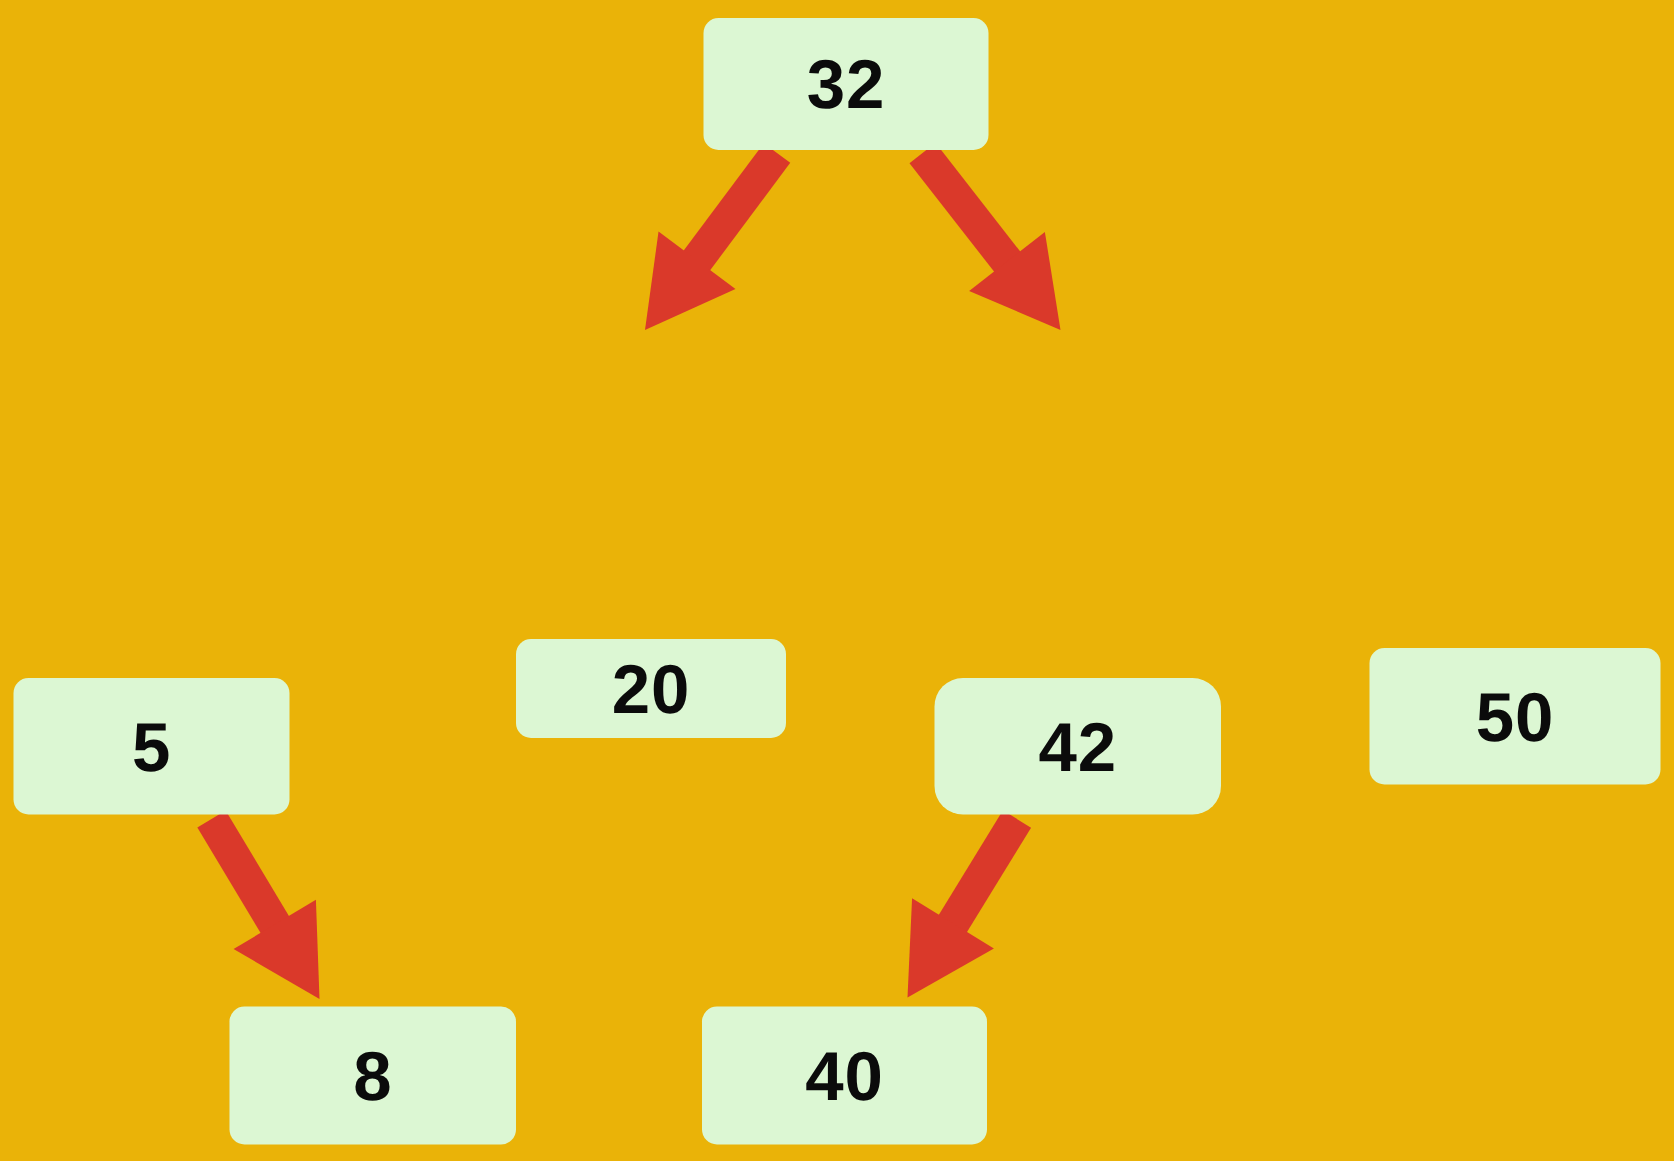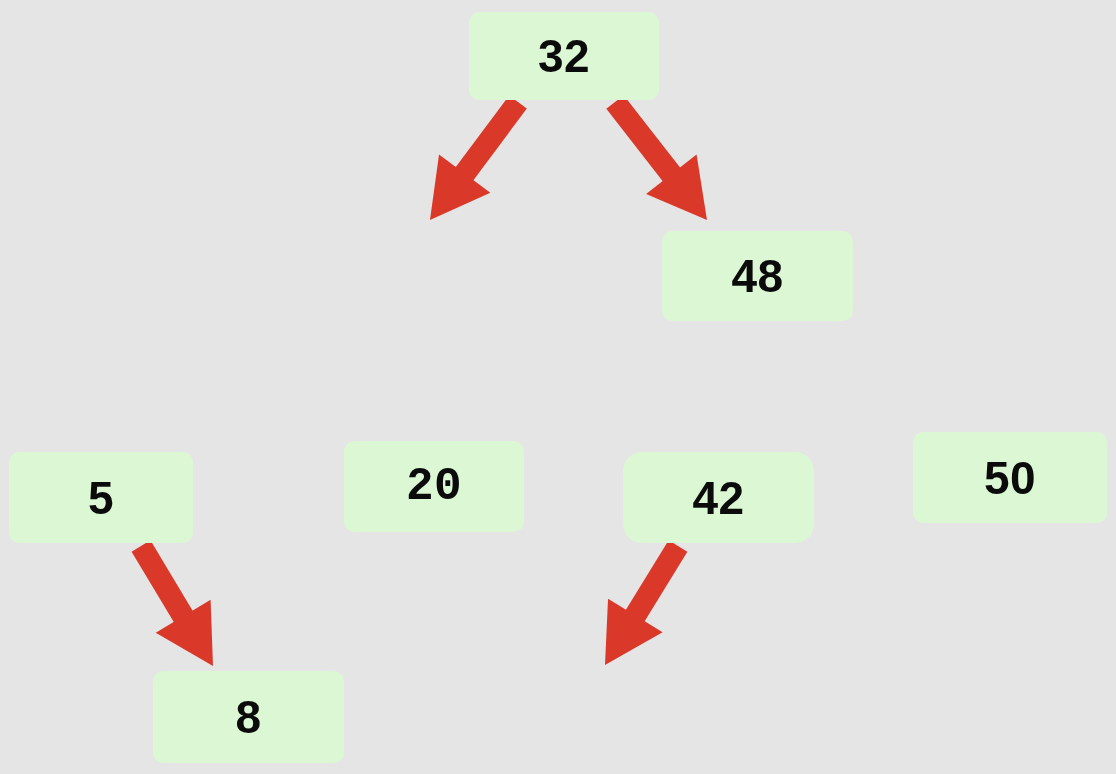--- a/index.html
+++ b/index.html
@@ -29,21 +29,21 @@
     justify-content: center;
     box-sizing: border-box;
     font-weight: 700;
     letter-spacing: 0.5px;
     user-select: none;
   }
 </style>
 </head>
 <body>
 
-<div id="stage" style="background: #e5e5e5;">
+<div id="stage" style="background: #eab308;">
     <svg id="arrows-layer" width="1116" height="774" viewBox="0 0 1116 774">
       <g>
         <line x1="518" y1="102" x2="462.88031338517294" y2="175.91048886988176" stroke="#da392a" stroke-width="22"></line>
         <polygon points="430,220 439.0217058213863,154.37524229322926 490.32586422734204,192.63597059597592" fill="#da392a"></polygon>
       </g>
       <g>
         <line x1="615" y1="102" x2="673.1823933971069" y2="176.62524370498485" stroke="#da392a" stroke-width="22"></line>
         <polygon points="707,220 646.1015748289402,193.93504629421278 696.5740185176852,154.58364951993707" fill="#da392a"></polygon>
       </g>
       <g>
@@ -51,31 +51,31 @@
         <polygon points="213,666 155.71947256240205,632.7292744823533 210.5990198080049,599.8015461349917" fill="#da392a"></polygon>
       </g>
       <g>
         <line x1="678" y1="546" x2="633.7593873402184" y2="618.1182589933427" stroke="#da392a" stroke-width="22"></line>
         <polygon points="605,665 608.0514318821752,598.8283386677616 662.6047305081036,632.293807572743" fill="#da392a"></polygon>
       </g>
     </svg>
     <div class="tree-node" style="left: 469px; top: 12px; width: 190px; height: 88px; background: rgb(220, 247, 211); border-radius: 10px;">
       <span style="color: rgb(11, 11, 11); font-size: 46px;">32</span>
     </div>
-    <div class="tree-node" style="left: 662px; top: 231px; width: 191px; height: 90px; background: rgb(220, 247, 211); border-radius: 10px;">
-      <span style="color: rgb(11, 11, 11); font-size: 46px;">48</span>
-    </div>
     <div class="tree-node" style="left: 9px; top: 452px; width: 184px; height: 91px; background: rgb(220, 247, 211); border-radius: 10px;">
       <span style="color: rgb(11, 11, 11); font-size: 46px;">5</span>
     </div>
-    <div class="tree-node" style="left: 344px; top: 441px; width: 180px; height: 91px; background: rgb(220, 247, 211); border-radius: 10px; font-family: Liberation Mono, monospace;">
+    <div class="tree-node" style="left: 344px; top: 426px; width: 180px; height: 66px; background: rgb(220, 247, 211); border-radius: 10px;">
       <span style="color: rgb(11, 11, 11); font-size: 46px;">20</span>
     </div>
     <div class="tree-node" style="left: 623px; top: 452px; width: 191px; height: 91px; background: rgb(220, 247, 211); border-radius: 19px;">
       <span style="color: rgb(11, 11, 11); font-size: 46px;">42</span>
     </div>
     <div class="tree-node" style="left: 913px; top: 432px; width: 194px; height: 91px; background: rgb(220, 247, 211); border-radius: 10px;">
       <span style="color: rgb(11, 11, 11); font-size: 46px;">50</span>
     </div>
     <div class="tree-node" style="left: 153px; top: 671px; width: 191px; height: 92px; background: rgb(220, 247, 211); border-radius: 10px;">
       <span style="color: rgb(11, 11, 11); font-size: 46px;">8</span>
     </div>
+    <div class="tree-node" style="left: 468px; top: 671px; width: 190px; height: 92px; background: rgb(220, 247, 211); border-radius: 10px;">
+      <span style="color: rgb(11, 11, 11); font-size: 46px;">40</span>
+    </div>
   </div>
 
 </body></html>

